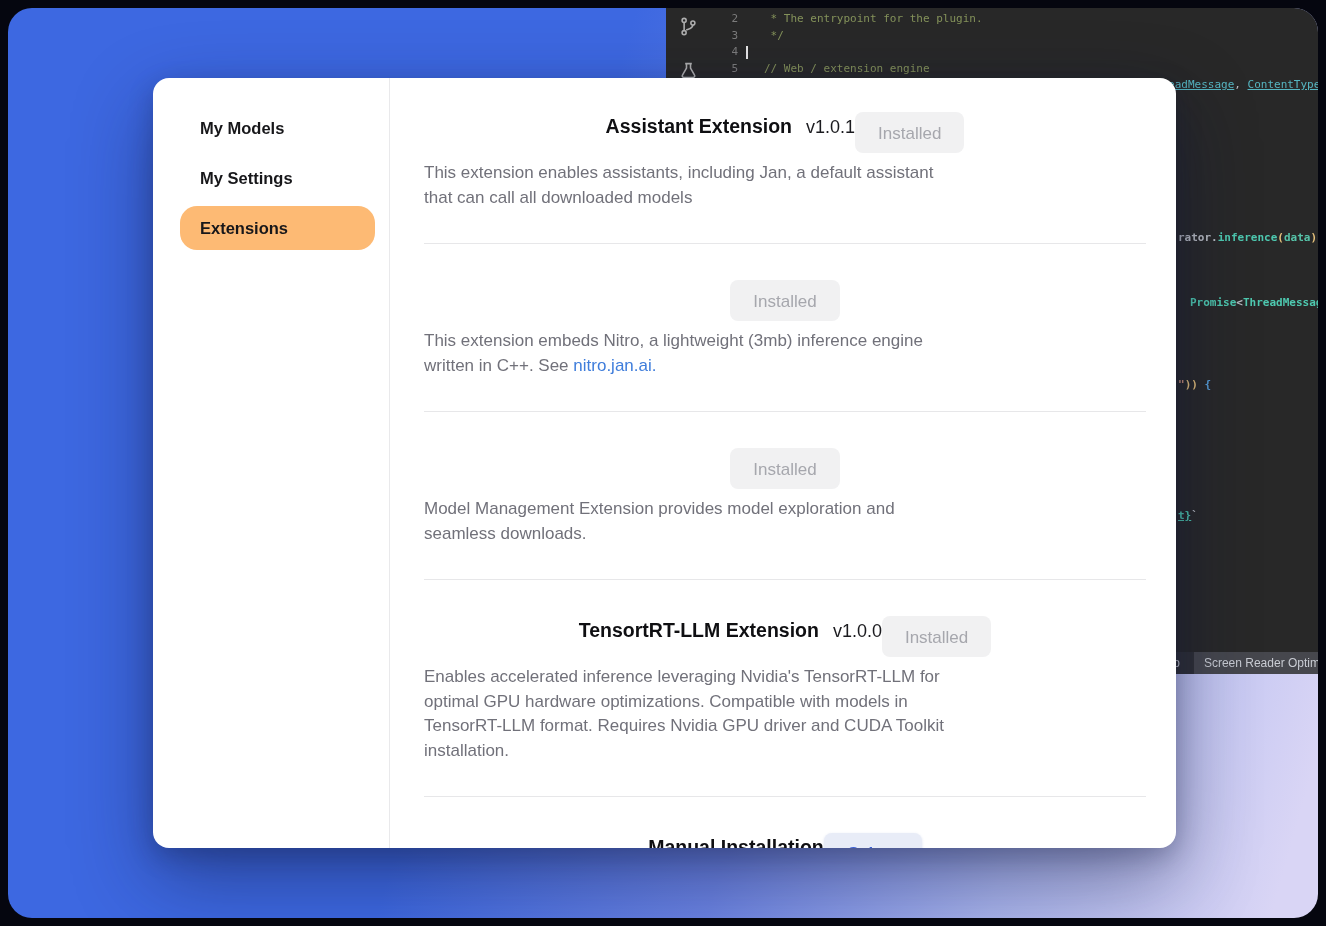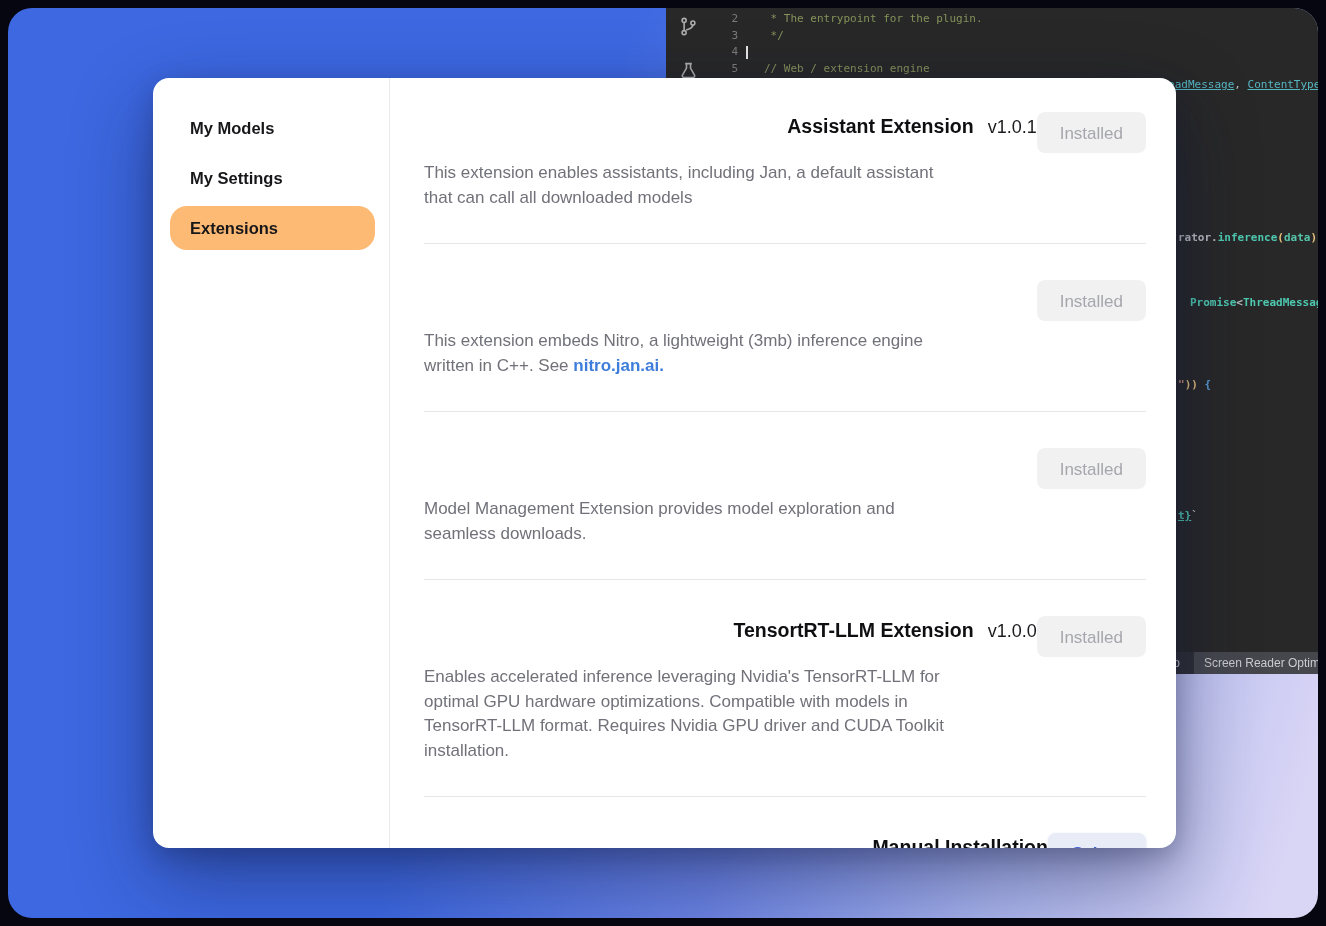--- a/index.html
+++ b/index.html
@@ -54,32 +54,32 @@
     font-family:"Liberation Sans",sans-serif;font-size:12px;color:#c9ccd3;
   }
   .status-go{margin-right:14px;}
   .status-item{background:#46474d;height:100%;display:flex;align-items:center;padding:0 10px;margin-right:-34px;white-space:nowrap;}
   
   .modal{
     position:absolute;left:145px;top:70px;width:1023px;height:770px;
     background:#ffffff;border-radius:16px;display:flex;overflow:hidden;
     box-shadow:0 30px 80px rgba(15,23,60,.45),0 8px 24px rgba(15,23,60,.25);
   }
-  .sidebar{flex:none;width:237px;border-right:1px solid #e9e9eb;padding:28px 14px 0 17px;box-sizing:border-box;}
+  .sidebar{flex:none;width:237px;border-right:1px solid #e9e9eb;padding:28px 14px 0 27px;box-sizing:border-box;}
   .side-item{
     height:44px;display:flex;align-items:center;padding-left:20px;margin-bottom:6px;
     border-radius:10px;font-weight:700;font-size:16.5px;color:#17171a;cursor:pointer;
   }
   .side-item.active{background:#fdba74;border-radius:17px;}
   .content{flex:1;padding:34px 30px 0 34px;box-sizing:border-box;overflow:hidden;}
-  .ext-head{display:flex;justify-content:flex-end;align-items:flex-start;}
+  .ext-head{display:flex;justify-content:center;align-items:flex-start;}
   .ext-title{font-size:19.5px;font-weight:700;color:#0f0f12;line-height:28px;}
   .ext-version{font-size:18px;font-weight:400;color:#1b1b1f;margin-left:14px;}
   .ext-desc{font-size:17px;color:#71717a;line-height:24.5px;margin:8px 0 0;white-space:pre-line;max-width:600px;}
-  .ext-desc .nitro-link{color:#3f7ddb;cursor:pointer;text-decoration:none;font-weight:bold;}
+  .ext-desc .nitro-link{color:#3f7ddb;cursor:pointer;text-decoration:none;}
   .btn{
     border:none;border-radius:8px;font-size:17px;height:41px;cursor:pointer;
     font-family:"Liberation Sans",sans-serif;flex:none;
   }
   .btn.installed{background:#f1f1f2;color:#a6a7ad;font-weight:500;padding:12px 23px;}
   .btn.select{background:#e8ecf7;color:#3c61d6;font-weight:700;padding:0 24px;box-shadow:0 1px 3px rgba(60,90,180,.18);}
   .divider{height:1px;background:#e7e7e9;margin:33px 0 36px;}
 </style>
 </head>
 <body>

